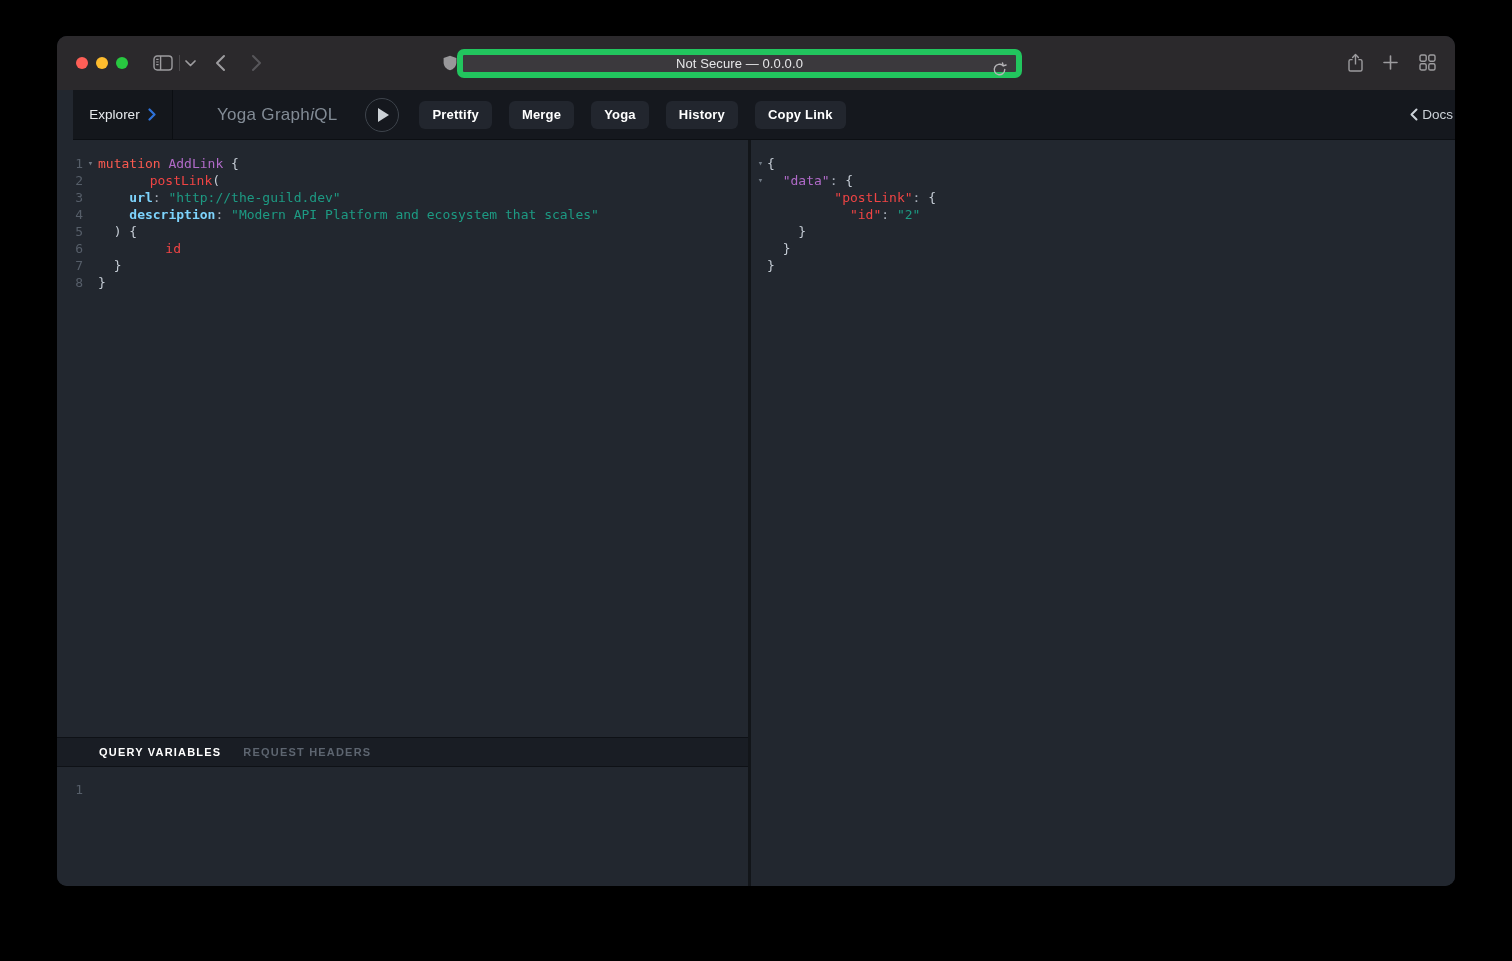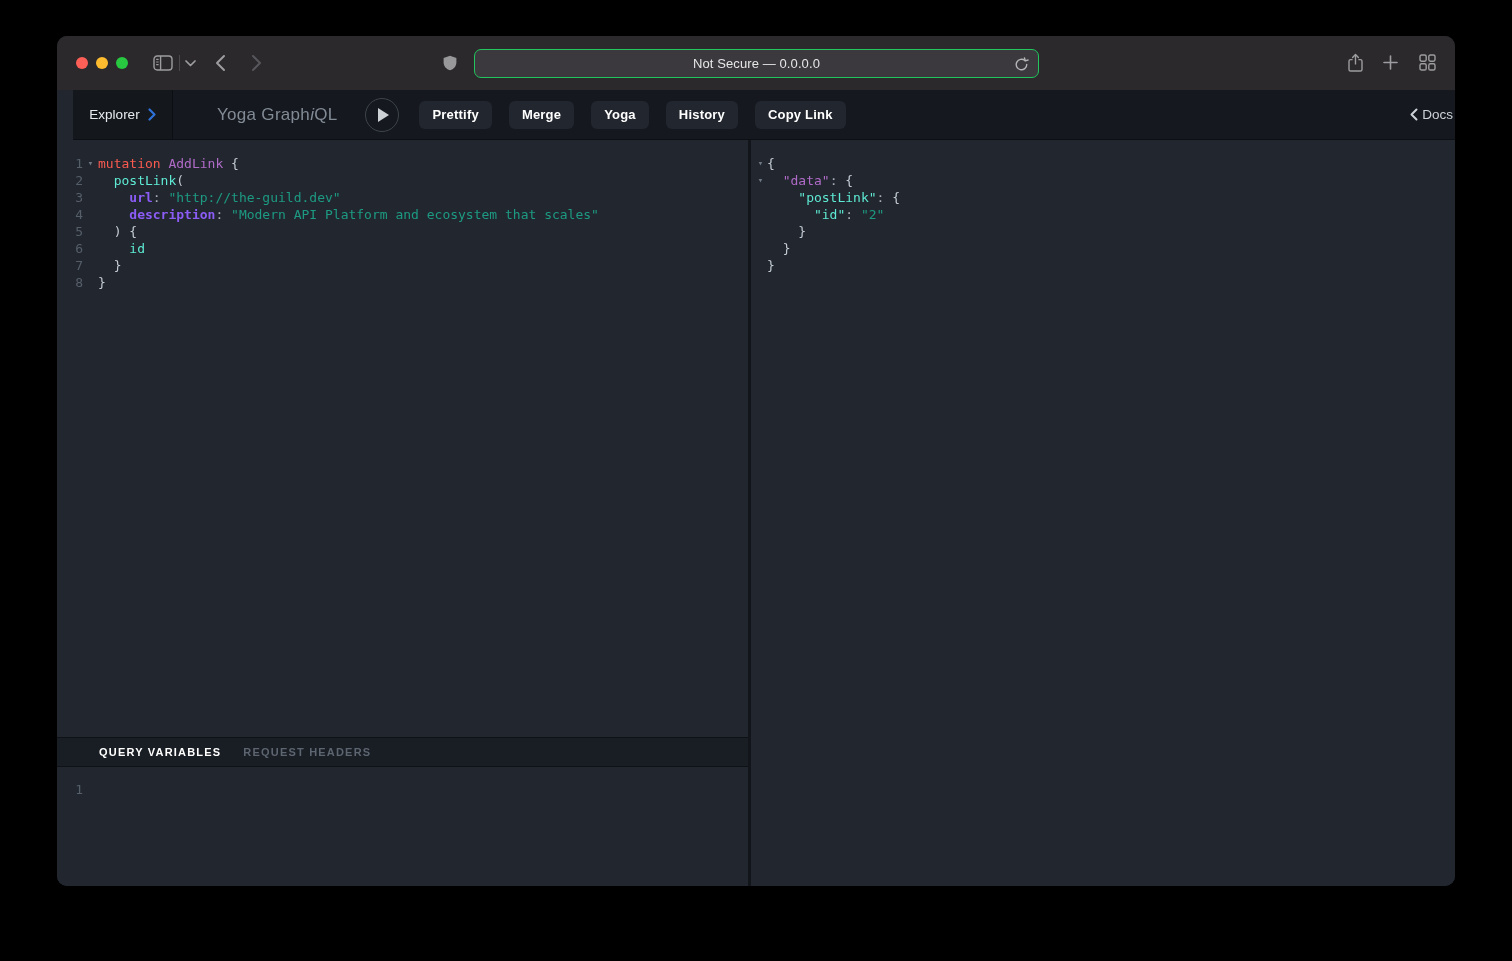--- a/index.html
+++ b/index.html
@@ -9,22 +9,22 @@
             border-radius:10px; overflow:hidden; background:#22272f;
             box-shadow:0 25px 70px rgba(0,0,0,.7); }
 
   
   .browser-toolbar { position:absolute; top:0; left:0; width:100%; height:54px; background:#2b292c; }
   .traffic-lights { position:absolute; left:19px; top:21px; display:flex; gap:8px; }
   .tl { width:12px; height:12px; border-radius:50%; }
   .tb-icon { position:absolute; color:#9d9c9f; display:flex; align-items:center; justify-content:center; }
   .tb-icon.dim { color:#57565a; }
   .tb-sep { position:absolute; left:122px; top:19px; width:1px; height:16px; background:#4a484b; }
-  .url-field { position:absolute; left:417px; top:13px; width:565px; height:29px; background:#3b393d;
-               border:1px solid #22c55e; border-radius:7px; display:flex; align-items:center; justify-content:center; }
+  .url-field { position:absolute; left:400px; top:13px; width:565px; height:29px; background:#3b393d;
+               border:6px solid #22c55e; border-radius:7px; display:flex; align-items:center; justify-content:center; }
   .url-text { font-size:13px; color:#e6e6e8; letter-spacing:.1px; }
   .reload { position:absolute; right:9px; top:7px; color:#b5b4b7; }
 
   
   .gq-header { position:absolute; top:54px; left:16px; width:100%; height:50px; background:#15181e;
                display:flex; align-items:center; border-bottom:1px solid #0c0f13; }
   .explorer-box { width:100px; height:100%; flex:0 0 auto; display:flex; align-items:center; justify-content:center;
                   gap:8px; background:#14171c; border-right:1px solid #0b0e12; cursor:pointer; }
   .explorer-label { font-size:13.5px; color:#e8ebee; font-weight:500; }
   .gq-title { margin-left:44px; font-size:17px; font-weight:500; color:#828b95; letter-spacing:.3px; white-space:nowrap; }
@@ -47,22 +47,22 @@
 
   .query-editor { height:597px; padding:15px 0 0 6px; overflow:hidden; }
   .code-line { display:flex; height:17px; line-height:17px;
                font-family:"DejaVu Sans Mono","Liberation Mono",monospace; font-size:13px; white-space:pre; }
   .ln { width:20px; text-align:right; color:#565e69; flex:0 0 auto; }
   .fold { width:15px; text-align:center; color:#6f7883; font-size:9px; line-height:17px; flex:0 0 auto; }
   .no-gutter .fold { width:13px; }
   .code span { white-space:pre; }
   .tok-kw    { color:#fa5a50; font-weight:400; }
   .tok-def   { color:#b06ac8; }
-  .tok-field { color:#5eead4; }
-  .tok-attr  { color:#8b5cf6; font-weight:700; }
+  .tok-field { color:#ef4444;margin-left:36px; }
+  .tok-attr  { color:#7dd3fc; font-weight:700; }
   .tok-str   { color:#1d9a83; }
   .tok-punct { color:#c5ccd5; }
   .tok-colon { color:#a6adb8; }
   .tok-ws    { color:#c5ccd5; }
 
   .var-tabbar { height:30px; flex:0 0 auto; background:#191d24; border-top:1px solid #0e1116;
                 border-bottom:1px solid #0e1116; display:flex; align-items:center; padding-left:42px; gap:22px; }
   .var-tab { font-size:11px; font-weight:700; letter-spacing:1.2px; cursor:pointer; }
   .var-tab.active { color:#ffffff; }
   .var-tab.inactive { color:#5d6570; }

